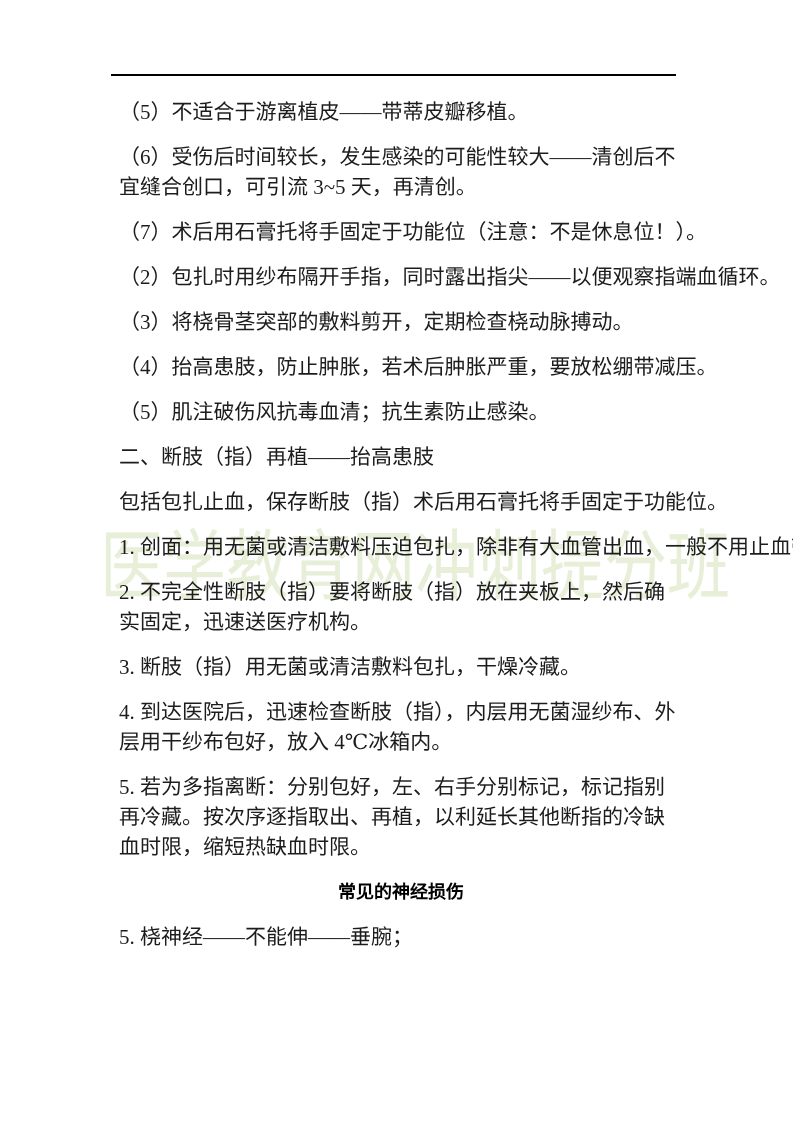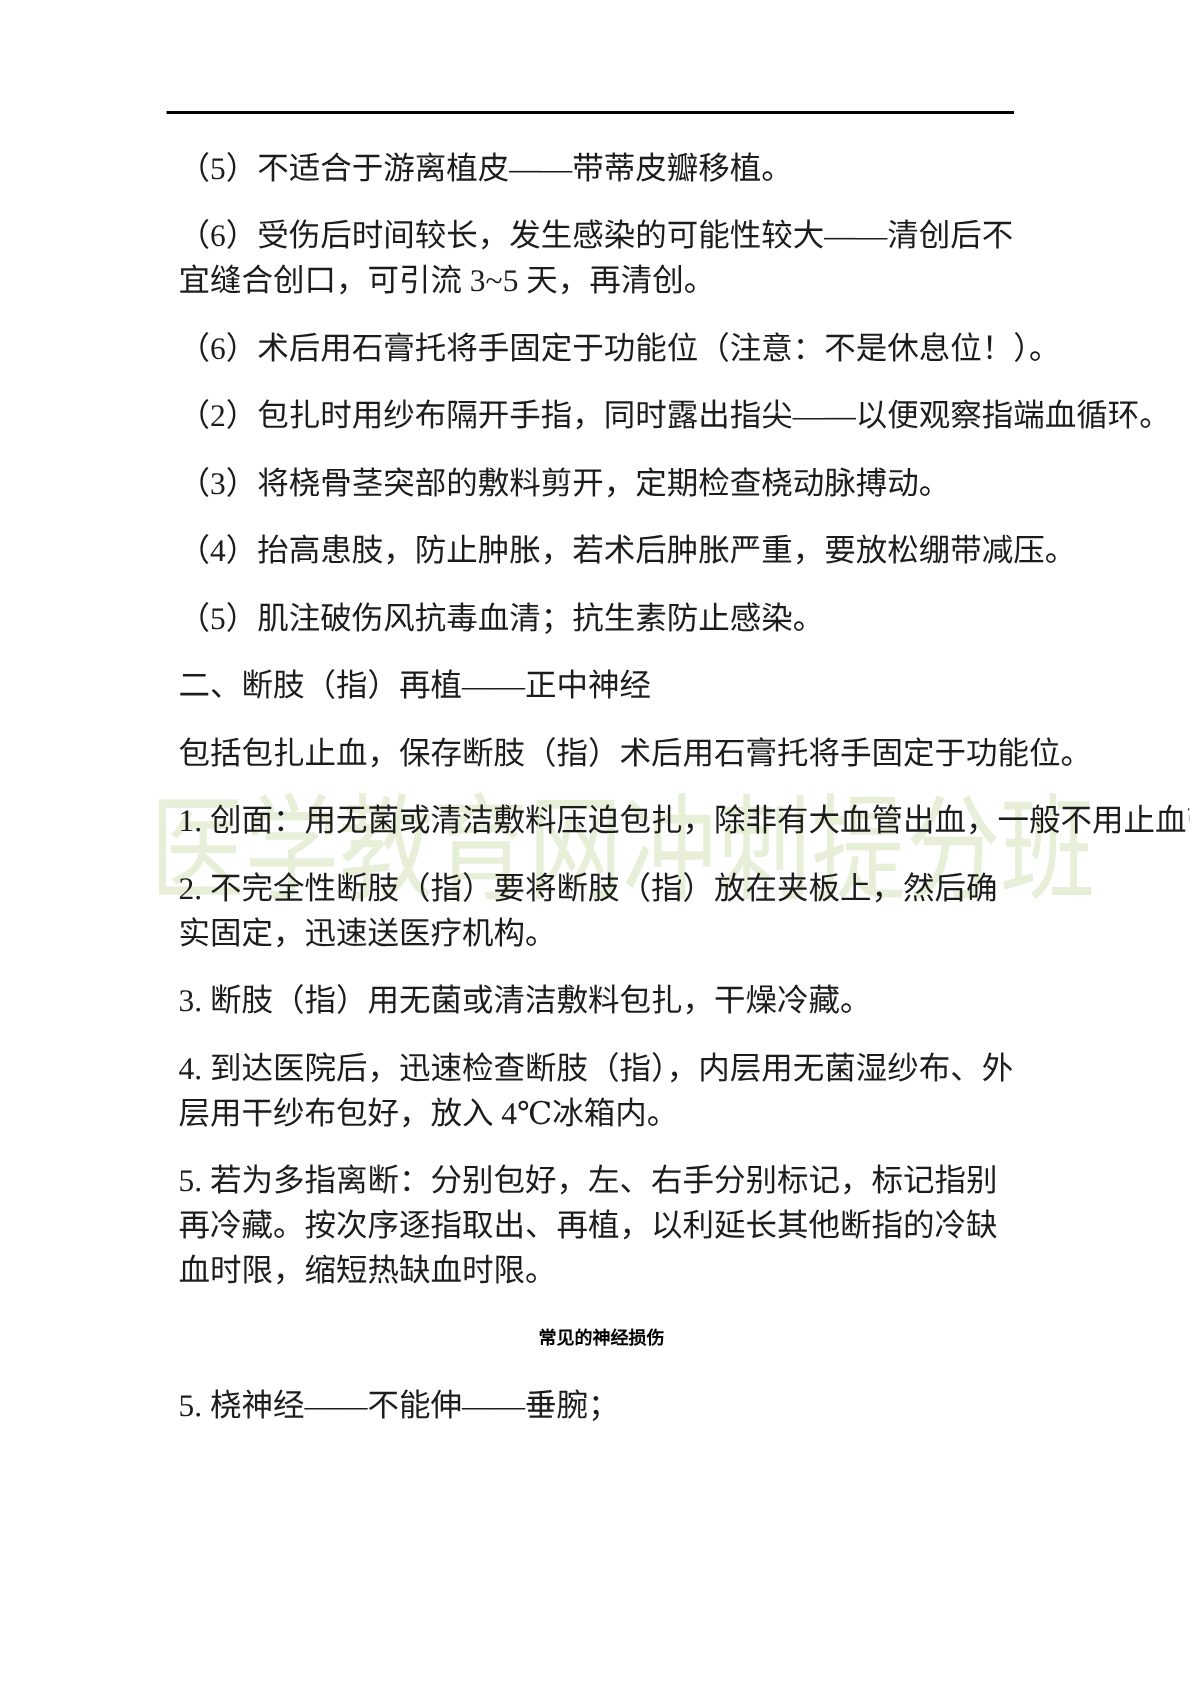--- a/index.html
+++ b/index.html
@@ -45,46 +45,46 @@
   }
   .para {
     margin: 0 0 15px 0;
     font-size: 21px;
     line-height: 30px;
     text-align: left;
   }
   .nowrap { white-space: nowrap; }
   .heading {
     margin: 0 0 15px 0;
-    font-size: 12px;
+    font-size: 18px;
     line-height: 30px;
     font-weight: bold;
     text-align: center;
     color: #000000;
     font-family: "Liberation Sans", "DejaVu Sans", sans-serif;
   }
 </style>
 </head>
 <body>
 
 <div class="page">
 
   <div class="header-rule"></div>
 
   <div class="watermark" style="color: rgb(232, 239, 216);">医学教育网冲刺提分班</div>
 
   <div class="content">
     <p class="para nowrap">（5）不适合于游离植皮——带蒂皮瓣移植。</p>
     <p class="para">（6）受伤后时间较长，发生感染的可能性较大——清创后不宜缝合创口，可引流 3~5 天，再清创。</p>
-    <p class="para nowrap">（6）术后用石膏托将手固定于功能位（注意：不是休息位！）。</p>
+    <p class="para nowrap">（7）术后用石膏托将手固定于功能位（注意：不是休息位！）。</p>
     <p class="para nowrap">（2）包扎时用纱布隔开手指，同时露出指尖——以便观察指端血循环。</p>
     <p class="para nowrap">（3）将桡骨茎突部的敷料剪开，定期检查桡动脉搏动。</p>
     <p class="para nowrap">（4）抬高患肢，防止肿胀，若术后肿胀严重，要放松绷带减压。</p>
     <p class="para nowrap">（5）肌注破伤风抗毒血清；抗生素防止感染。</p>
-    <p class="para nowrap">二、断肢（指）再植——正中神经</p>
+    <p class="para nowrap">二、断肢（指）再植——抬高患肢</p>
     <p class="para nowrap">包括包扎止血，保存断肢（指）术后用石膏托将手固定于功能位。</p>
     <p class="para nowrap">1. 创面：用无菌或清洁敷料压迫包扎，除非有大血管出血，一般不用止血带止血。</p>
     <p class="para">2. 不完全性断肢（指）要将断肢（指）放在夹板上，然后确实固定，迅速送医疗机构。</p>
     <p class="para nowrap">3. 断肢（指）用无菌或清洁敷料包扎，干燥冷藏。</p>
     <p class="para">4. 到达医院后，迅速检查断肢（指），内层用无菌湿纱布、外层用干纱布包好，放入 4℃冰箱内。</p>
     <p class="para">5. 若为多指离断：分别包好，左、右手分别标记，标记指别再冷藏。按次序逐指取出、再植，以利延长其他断指的冷缺血时限，缩短热缺血时限。</p>
 
     <h2 class="heading">常见的神经损伤</h2>
 
     <p class="para nowrap">5. 桡神经——不能伸——垂腕；</p>

